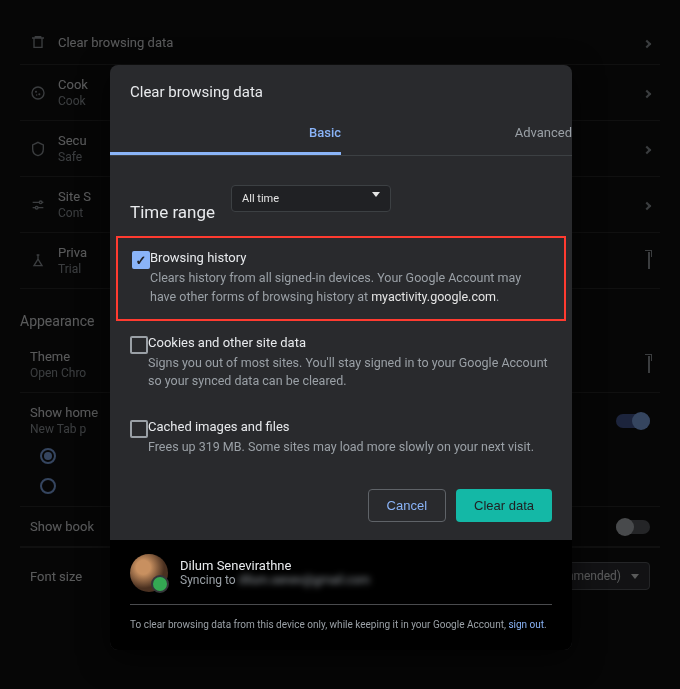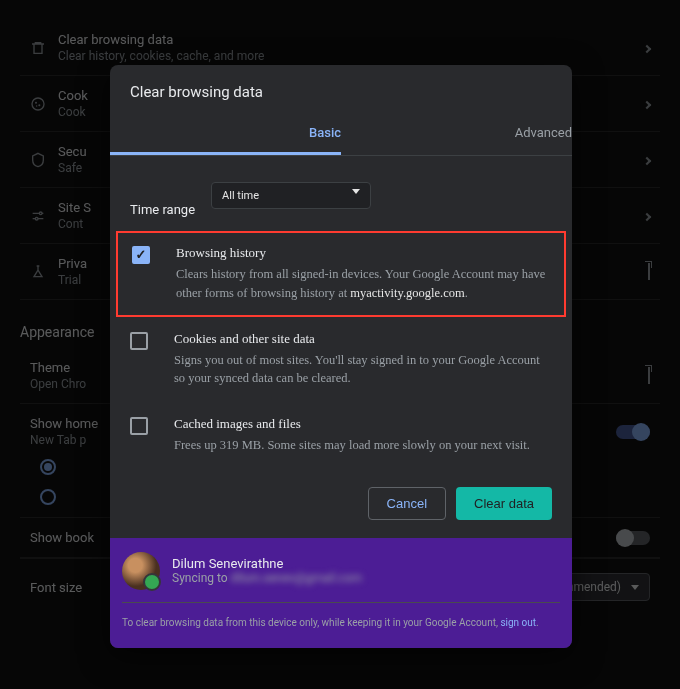--- a/index.html
+++ b/index.html
@@ -64,28 +64,28 @@
       font-size: 15px; padding: 18px 20px 12px; color: #e8eaed;
     }
     .tabs { display:flex; border-bottom: 1px solid #3c4043; }
     .tab {
       flex: 1; text-align: right; padding: 12px 0; font-size: 13px; color: #9aa0a6; cursor: pointer;
     }
     .tab.active { color: #8ab4f8; border-bottom: 3px solid #8ab4f8; font-weight: 500; }
     .time-row {
       display:flex; align-items:center; gap: 16px; padding: 18px 20px 14px;
     }
-    .time-label { font-size: 13px; color: #e8eaed; margin-top: 28px; }
+    .time-label { font-size: 17px; color: #e8eaed; margin-top: 28px; }
     .select {
       background: #202124; border:1px solid #3c4043; color:#e5e5e5;
       padding: 6px 10px; border-radius: 4px; display:inline-flex; align-items:flex-start; gap:40px; font-size:11px;
       min-width: 160px; justify-content:space-between;
     }
     .opt {
-      display:flex; gap: 26px; padding: 14px 20px; font-family: Liberation Serif, serif;
+      display:flex; gap: 0; padding: 14px 20px;
     }
     .opt .cb {
       width: 18px; height: 18px; border: 2px solid #9aa0a6; border-radius: 2px; flex-shrink:0; margin-top:1px;
       display:flex;align-items:center;justify-content:center;
     }
     .opt .cb.checked { background:#8ab4f8; border-color:#8ab4f8; }
     .opt .cb.checked::after { content:"✓"; color:#202124; font-size:13px; font-weight:bold; }
     .opt .body { flex:1; }
     .opt .ot { color:#e8eaed; font-size:13px; margin-bottom:4px; }
     .opt .od { color:#9aa0a6; font-size:12.5px; line-height:1.5; }
@@ -95,21 +95,21 @@
     }
     .dlg-actions {
       display:flex; justify-content:flex-end; gap:10px; padding: 18px 20px; margin-left: 28px;
     }
     .btn {
       padding: 8px 18px; border-radius:4px; font-size:13px; cursor:pointer; border:none;
     }
     .btn-outline { background:transparent; border:1px solid #5f6368; color:#8ab4f8; }
     .btn-primary { background:#14b8a6; color:#202124; font-weight:500; }
     .profile {
-      background: #4c1d95; padding: 14px 12px 18px;
+      background: #000000; padding: 14px 20px 18px;
     }
     .profile-row { display:flex; align-items:center; gap:12px; padding-bottom:12px; border-bottom:1px solid #4a4b4e; }
     .avatar { width:38px; height:38px; border-radius:50%; background: radial-gradient(circle at 35% 35%, #c89060 20%, #4a3020 60%); position:relative; }
     .avatar::after { content:""; position:absolute; bottom:-1px; right:-1px; width:14px;height:14px;border-radius:50%; background:#34a853; border:2px solid #35363a; }
     .pname { color:#e8eaed; font-size:13px; }
     .psync { color:#9aa0a6; font-size:12px;text-align:right; }
     .psync .blurred { filter: blur(3px); }
     .pfoot { font-size:10px; color:#9aa0a6; line-height:1.5; padding-top:12px; }
     .pfoot a { color:#8ab4f8; text-decoration:none; }
     .triangle-down { width:0;height:0;border-left:4px solid transparent;border-right:4px solid transparent;border-top:5px solid currentColor; }
@@ -123,21 +123,20 @@
 <div class="settings-bg">
   <div>
     <div class="settings-row">
       <span class="icon-slot">
         <svg width="16" height="16" viewBox="0 0 24 24" fill="none" stroke="currentColor" stroke-width="2">
             <path d="M3 6h18M8 6V4h8v2M6 6v14h12V6"></path>
           </svg>
       </span>
       <div class="txt">
         <div class="title">Clear browsing data</div>
-        <div class="sub">Clear history, cookies, cache, and more</div>
       </div>
       <span class="chev"><span class="chev-right"></span></span>
     </div>
     <div class="settings-row">
       <span class="icon-slot">
         <svg width="16" height="16" viewBox="0 0 24 24" fill="currentColor">
             <circle cx="12" cy="12" r="9" fill="none" stroke="currentColor" stroke-width="2"></circle>
             <circle cx="9" cy="10" r="1.5"></circle>
             <circle cx="14" cy="14" r="1.5"></circle>
             <circle cx="10" cy="15" r="1"></circle>

